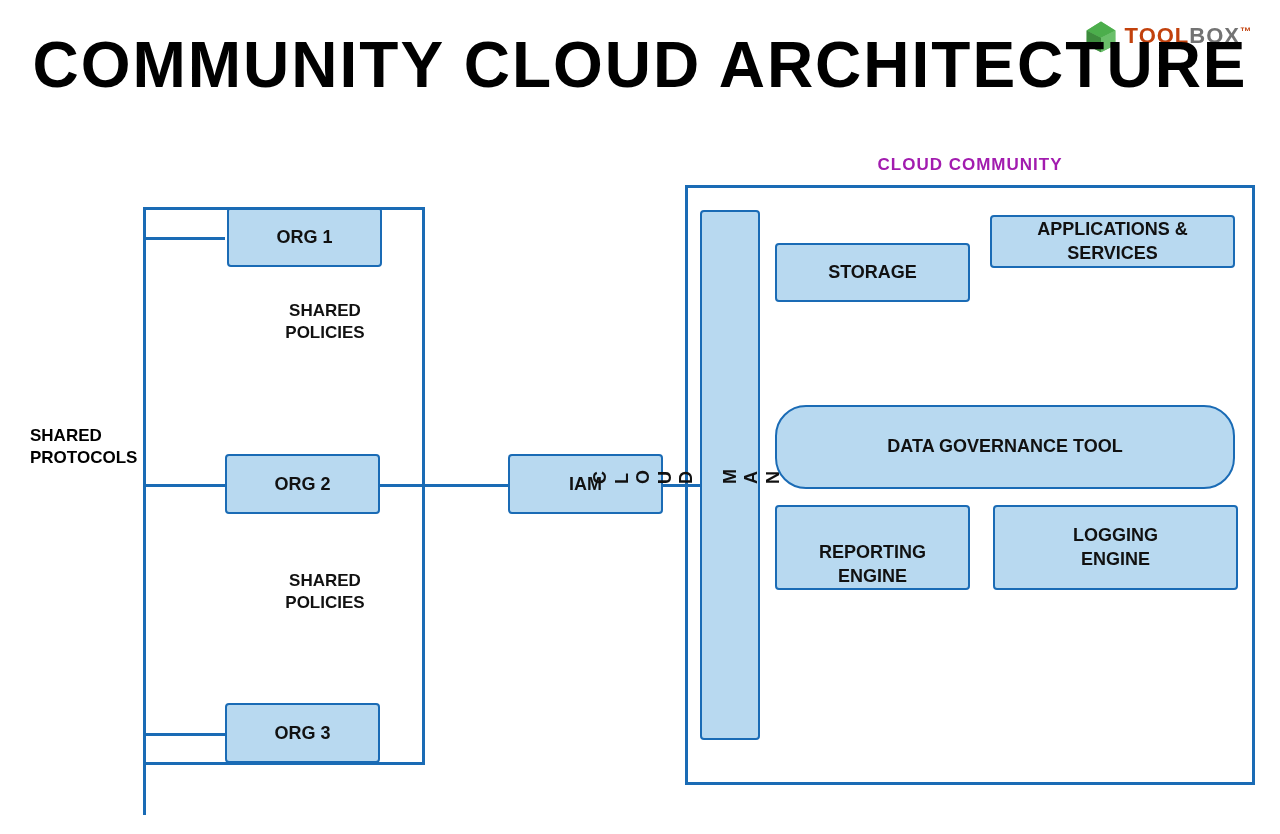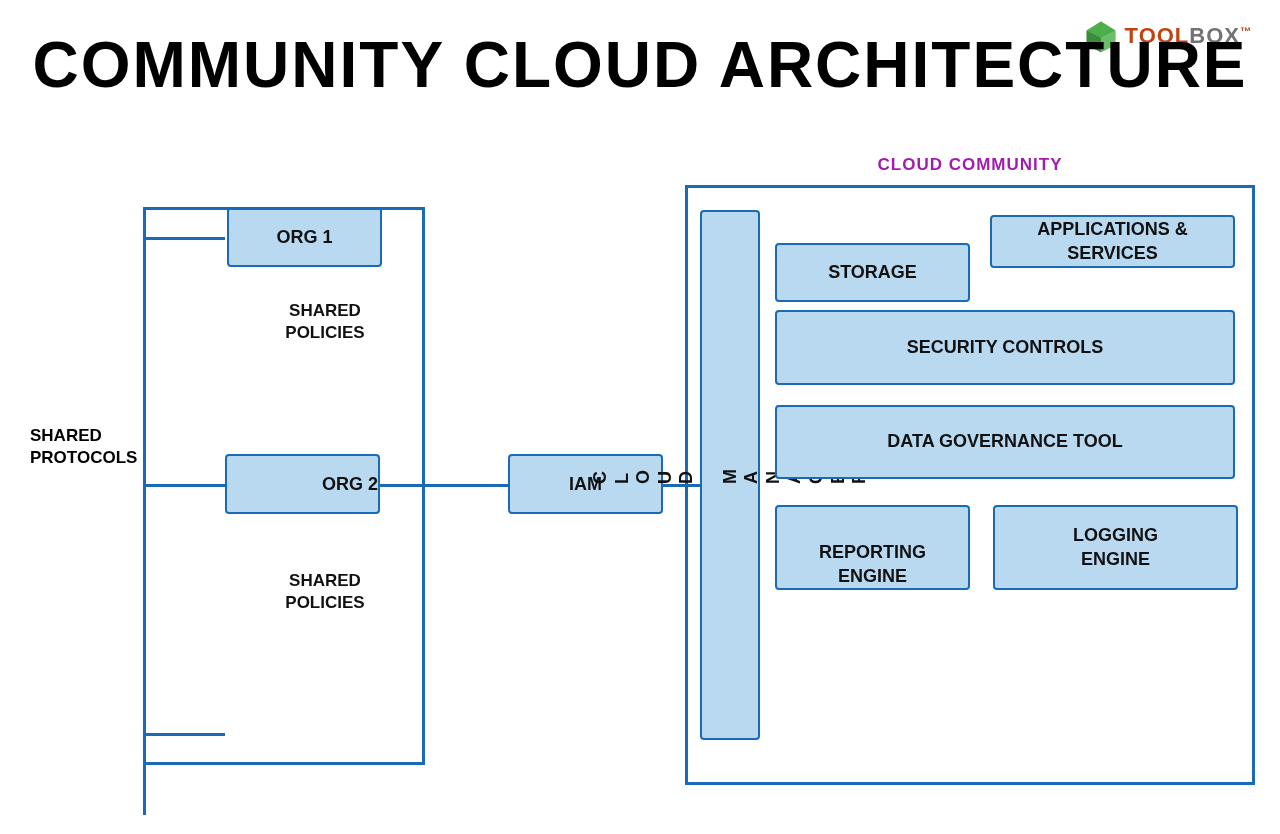--- a/index.html
+++ b/index.html
@@ -229,24 +229,27 @@
   <div style="position:absolute; left:113px; top:82px; height:3px; width:82px; background:#1a6bb5;"></div>
 
   <div style="position:absolute; left:113px; top:329px; height:3px; width:82px; background:#1a6bb5;"></div>
 
   <div style="position:absolute; left:113px; top:578px; height:3px; width:82px; background:#1a6bb5;"></div>
 
   <div class="org-box" style="left:197px; top:52px;">
     <span>ORG 1</span>
   </div>
 
-  <div class="org-box" style="left:195px; top:299px;justify-content:flex-end;">
+  <div class="org-box" style="left:195px; top:299px;">
     <span>ORG 2</span>
   </div>
 
+  <div class="org-box" style="left:195px; top:548px;">
+    <span>ORG 3</span>
+  </div>
 
   <div class="org-outer-rect" style="left:113px; top:52px; width:282px; height:558px;"></div>
 
   <div class="shared-policies-label" style="left:230px; top:145px; width:130px;">SHARED<br>POLICIES</div>
 
   <div class="shared-policies-label" style="left:230px; top:415px; width:130px;">SHARED<br>POLICIES</div>
 
   <div style="position:absolute; left:350px; top:329px; height:3px; width:130px; background:#1a6bb5;"></div>
 
   <div class="iam-box" style="left:478px; top:299px;">
@@ -270,25 +273,22 @@
   </div>
 
   <div class="inner-box" style="left:90px; top:60px; width:195px; height:59px;margin-top:28px;">
     <span>STORAGE</span>
   </div>
 
   <div class="inner-box" style="left:305px; top:60px; width:245px; height:53px;">
     <span>APPLICATIONS &amp;<br>SERVICES</span>
   </div>
 
-  <div class="inner-box" style="left:90px; top:155px; width:460px; height:75px;">
-    <span>SECURITY CONTROLS</span>
-  </div>
-
-  <div class="inner-box" style="left:90px; top:250px; width:460px; height:74px;">
+
+  <div class="inner-box" style="left:90px; top:250px; width:460px; height:84px;border-radius:31px;">
     <span>DATA GOVERNANCE TOOL</span>
   </div>
 
   <div class="inner-box" style="left:90px; top:350px; width:195px; height:85px;align-items:flex-end;">
     <span>REPORTING<br>ENGINE</span>
   </div>
 
   <div class="inner-box" style="left:308px; top:350px; width:245px; height:85px;">
     <span>LOGGING<br>ENGINE</span>
   </div>

